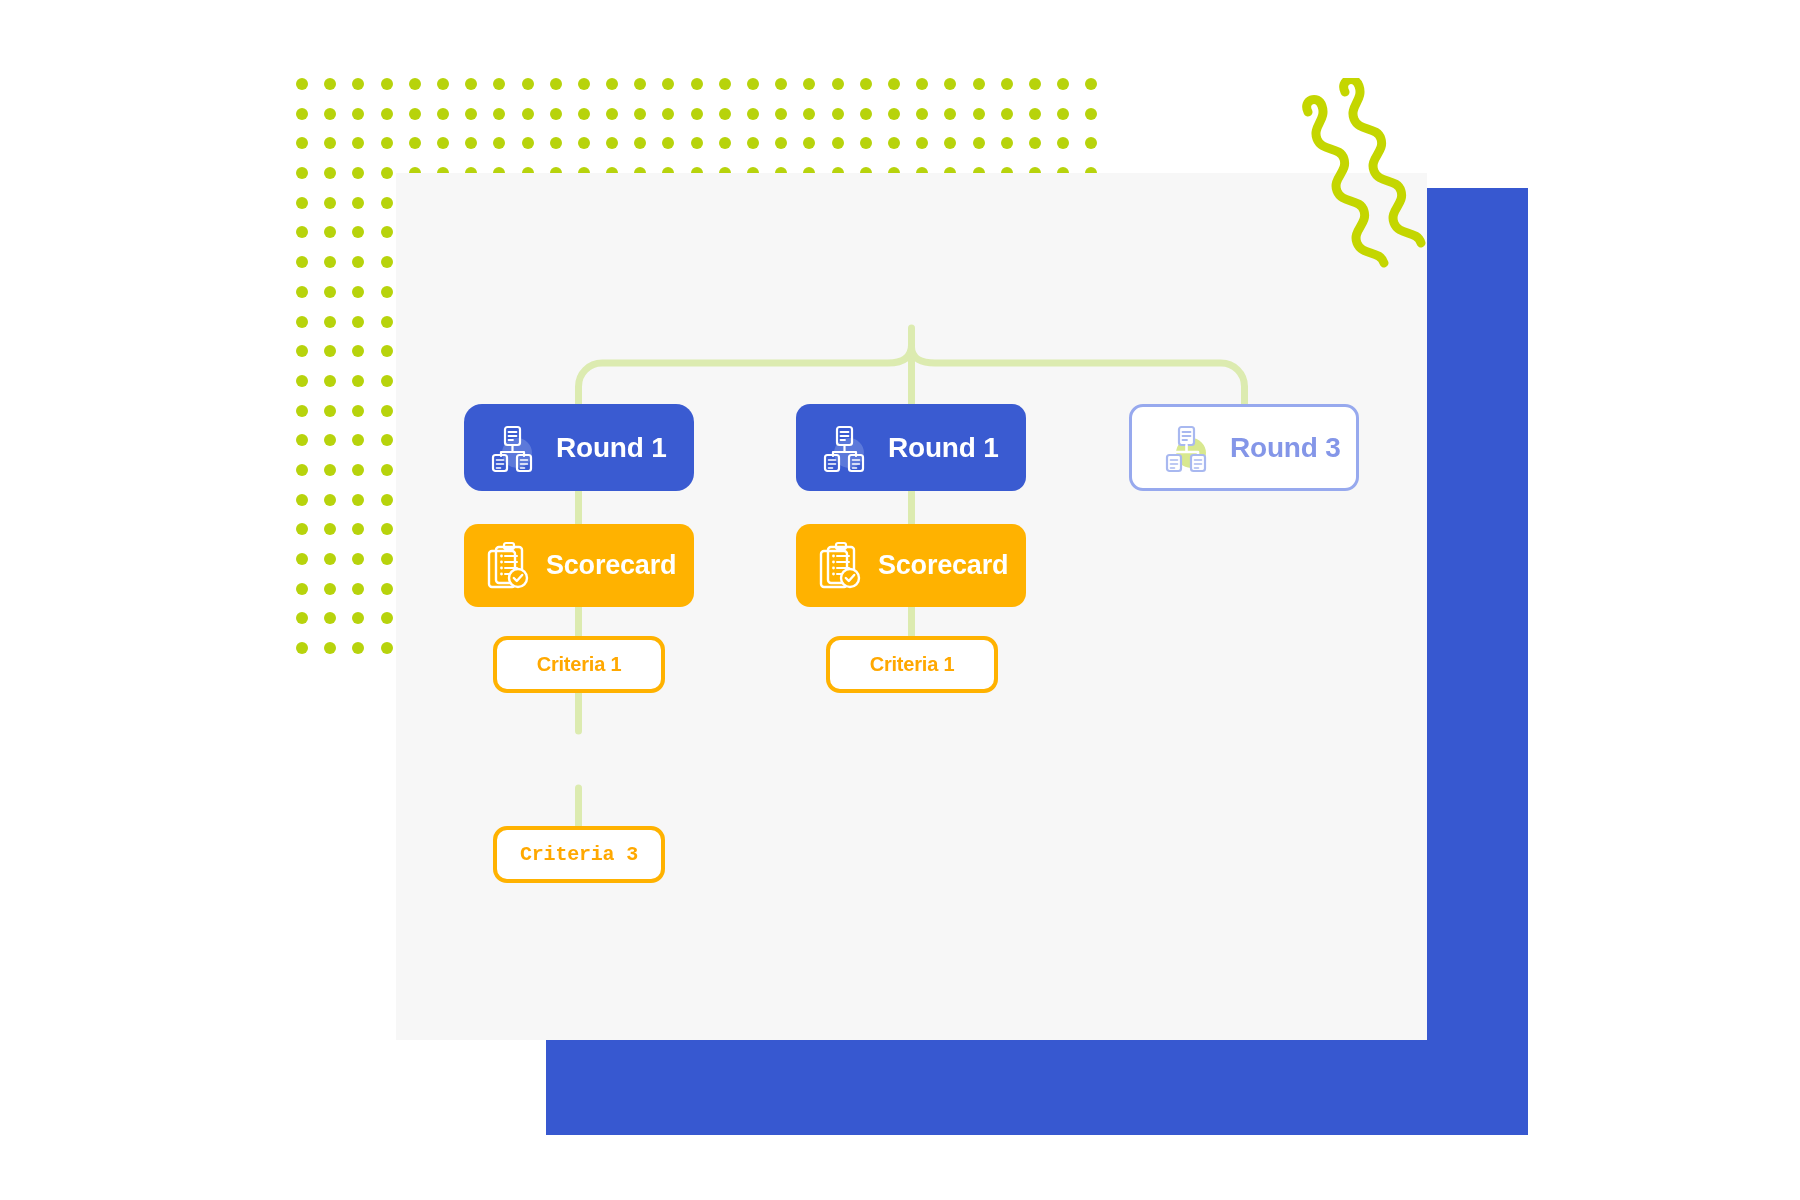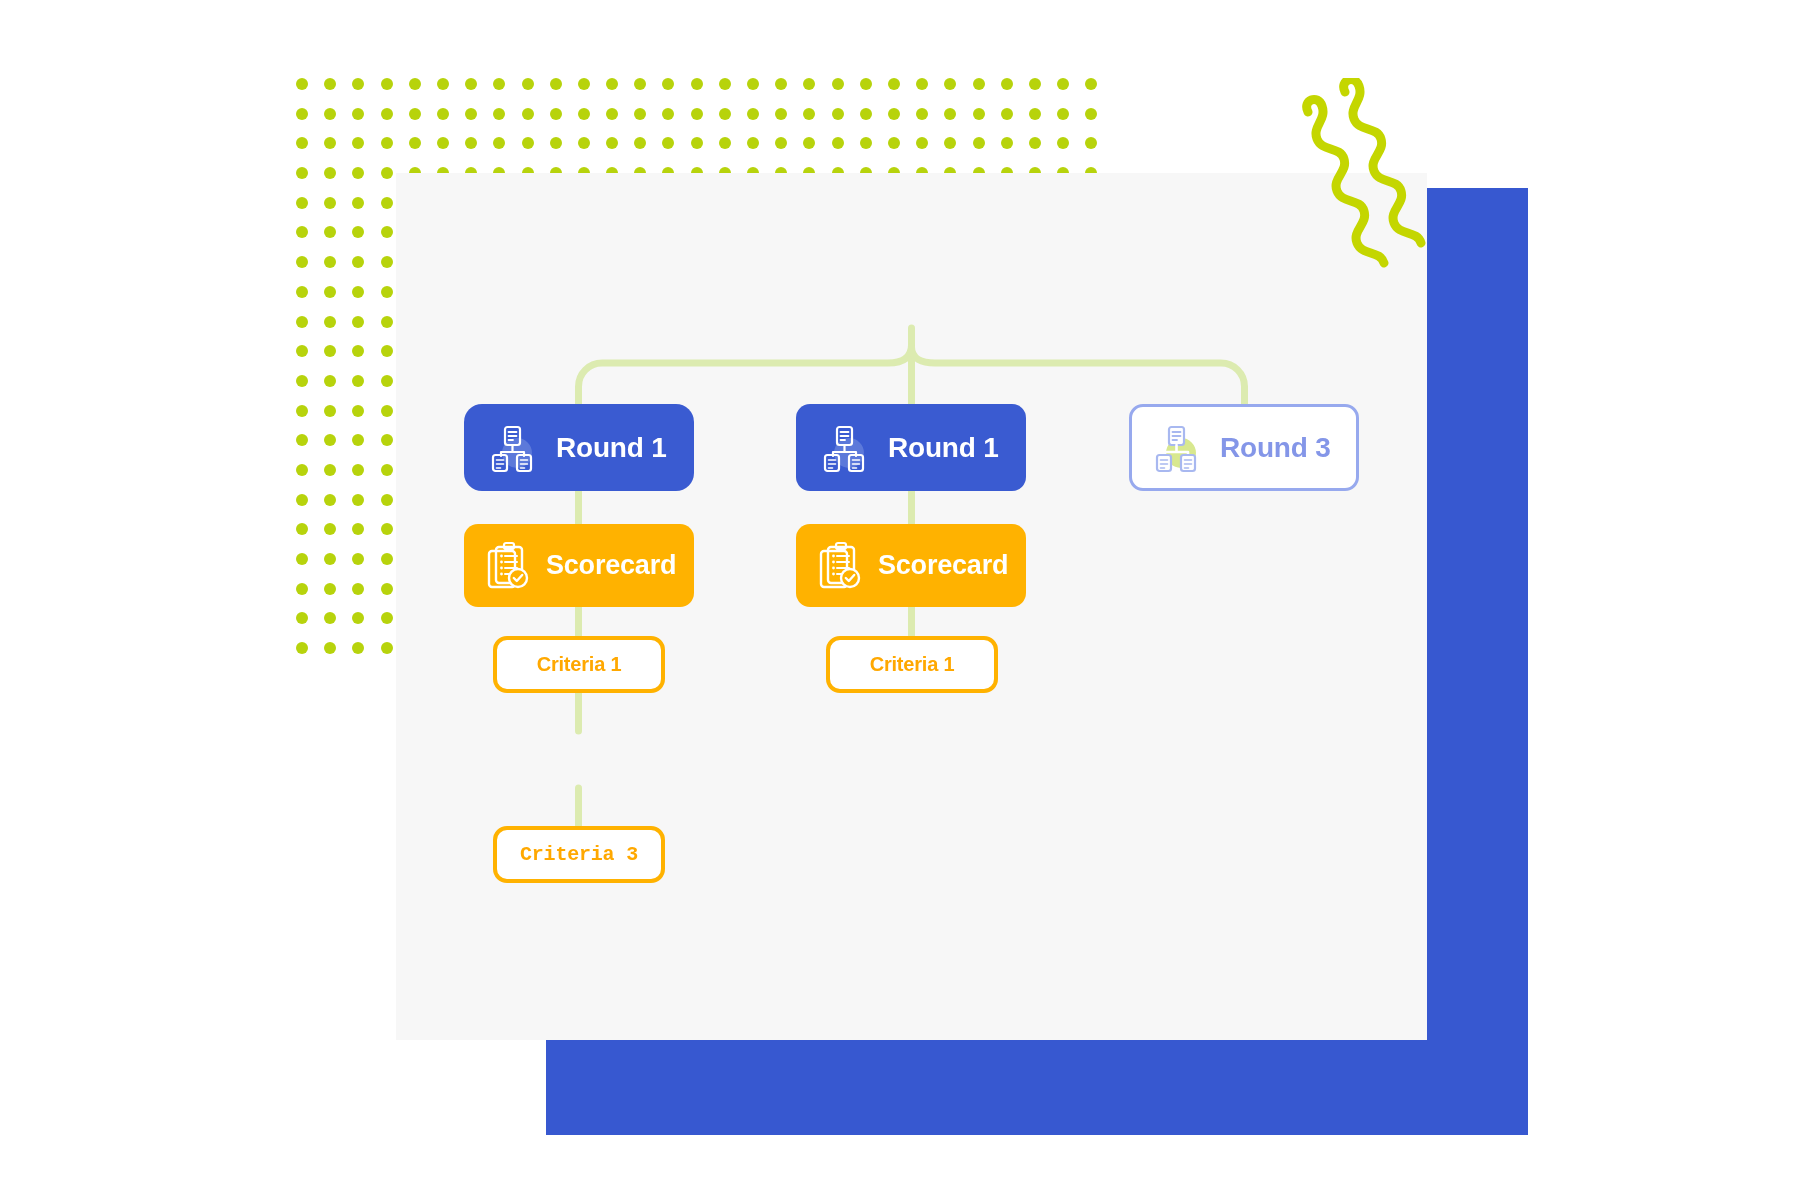--- a/index.html
+++ b/index.html
@@ -111,21 +111,21 @@
     justify-content:flex-start;
   }
   .node-round .label{color:#ffffff;font-size:28px;margin-left:18px;}
 
   
   .node-round-ghost{
     background:#ffffff;
     border:3px solid #97a9ee;
     width:230px;height:87px;
     border-radius:14px;
-    padding-left:18px;padding-right:22px;
+    padding-left:28px;padding-right:22px;
     justify-content:flex-start;
   }
   .node-round-ghost .label{color:#8496e8;font-size:28px;margin-left:18px;}
 
   
   .node-score{
     background:#ffb200;
     width:230px;height:83px;
     border-radius:14px;
     padding-left:18px;padding-right:6px;

